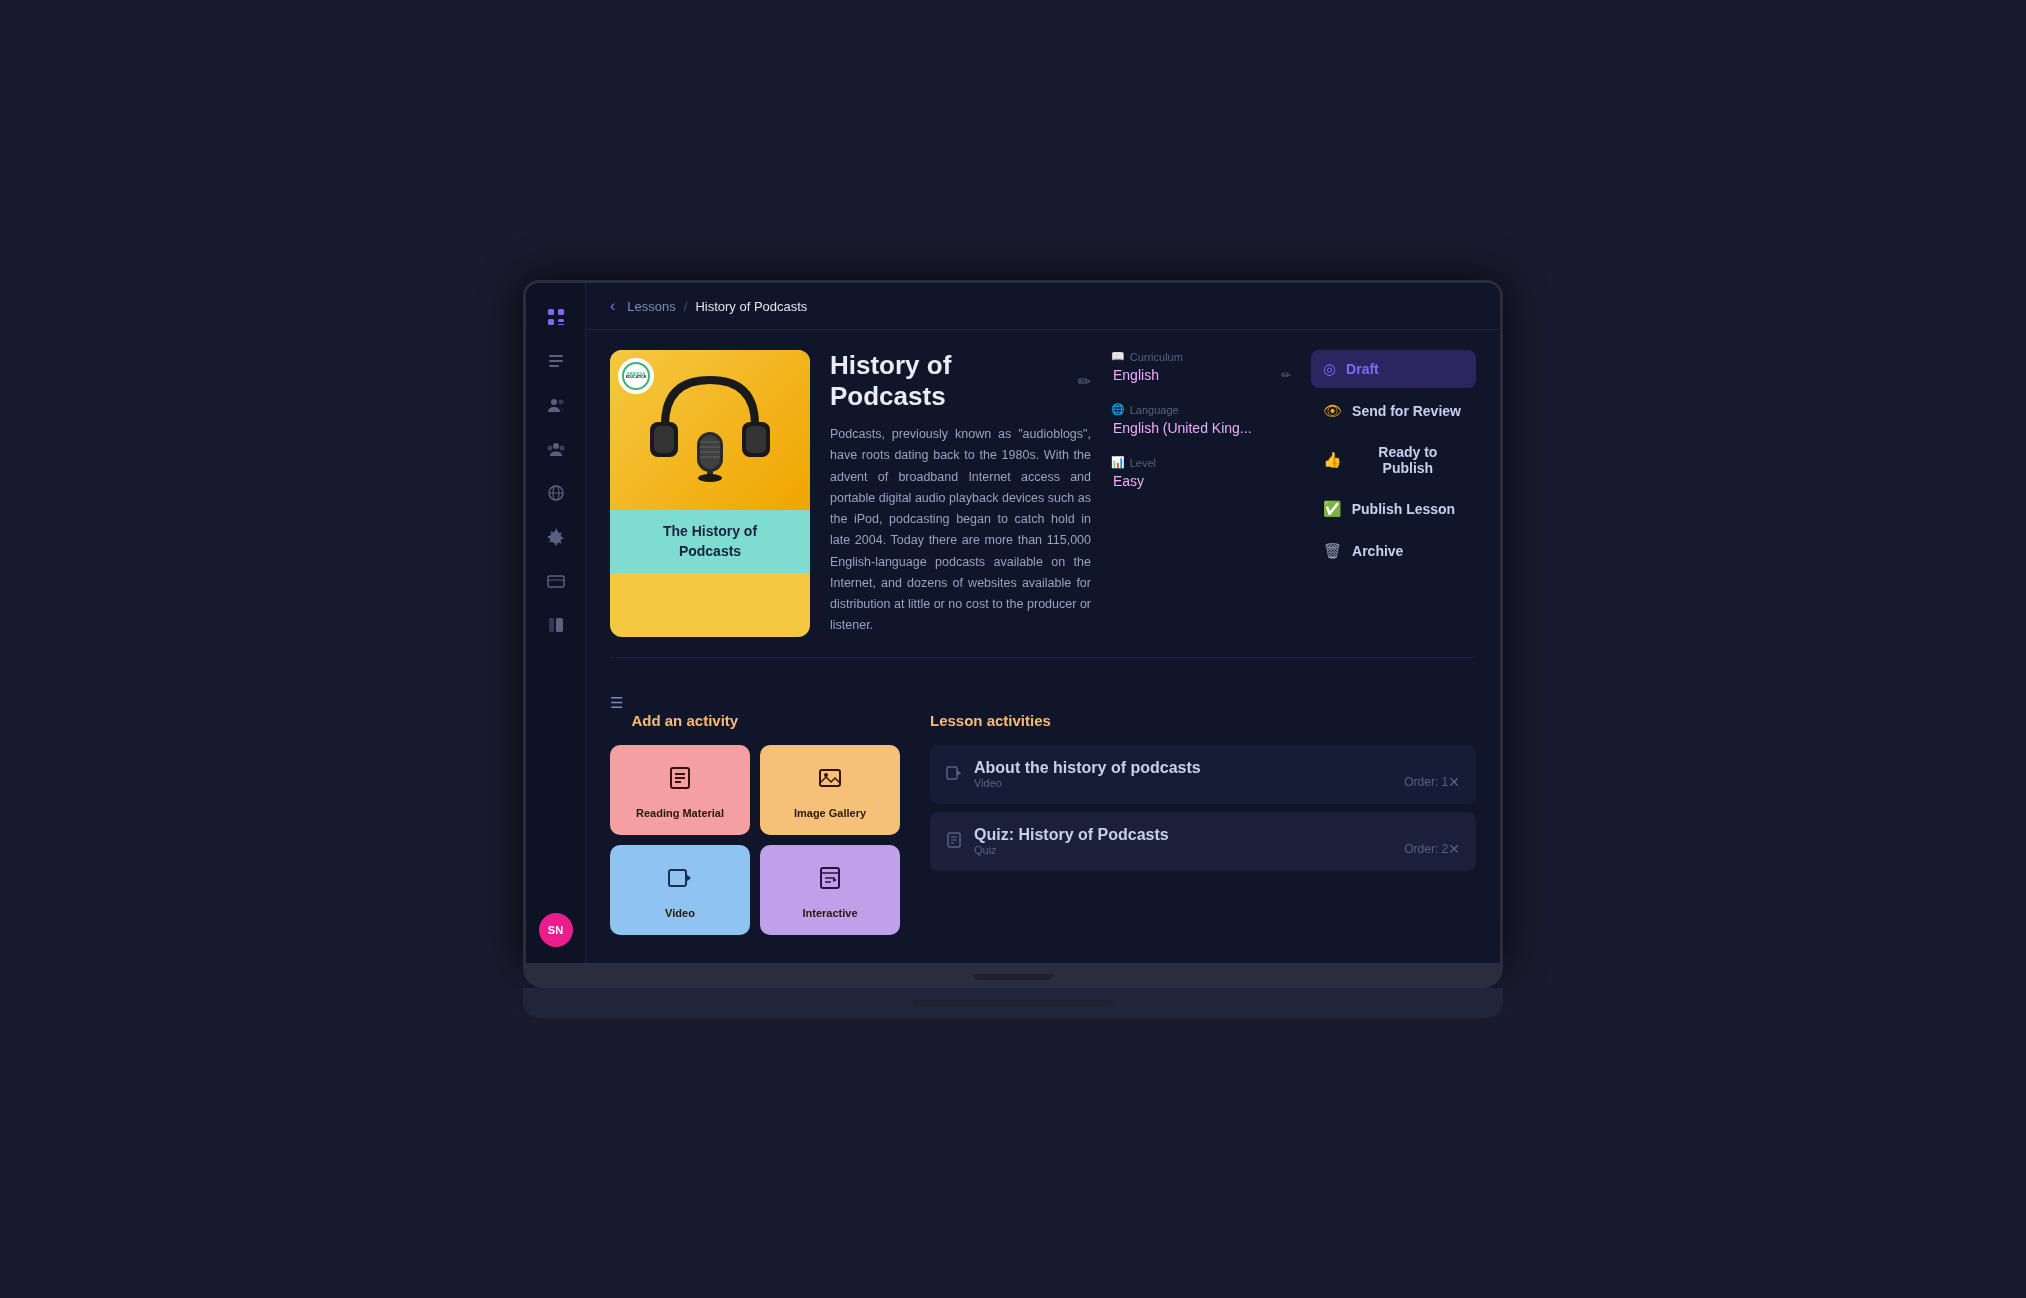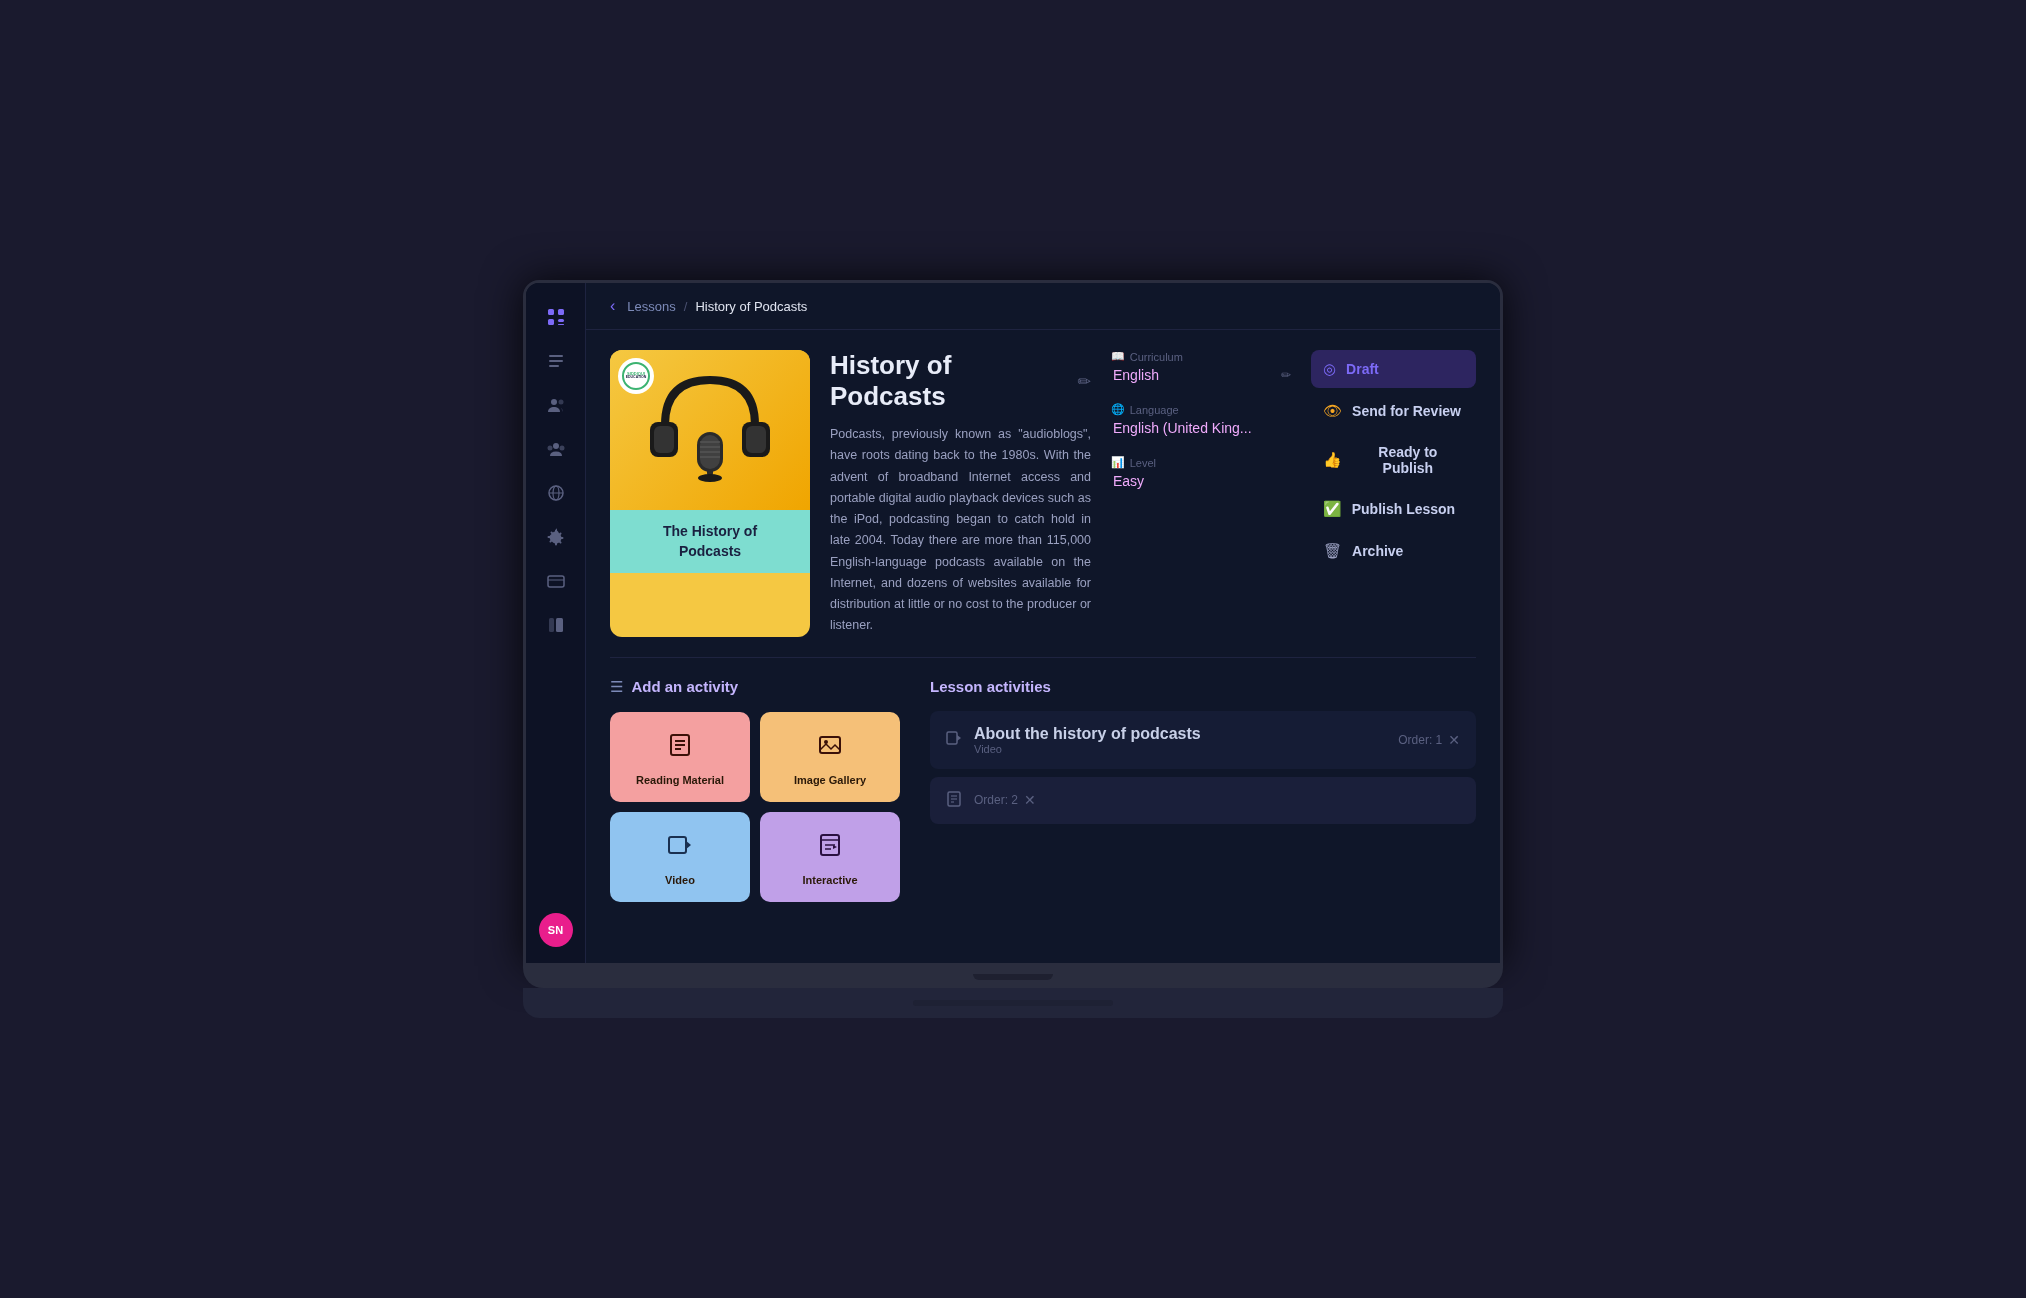--- a/index.html
+++ b/index.html
@@ -267,23 +267,24 @@
       min-width: 290px;
     }
     .section-header {
       display: flex;
       align-items: center;
       gap: 8px;
       margin-bottom: 16px;
     }
     .section-header-icon { color: #7c8ab8; font-size: 15px; }
     .section-header-title {
-      color: #c4b5fd;
+      color: #fdba74;
       font-size: 15px;
       font-weight: 600;
+      margin-top: 34px;
     }
     .activity-cards-grid {
       display: grid;
       grid-template-columns: 1fr 1fr;
       gap: 10px;
     }
     .activity-card {
       border-radius: 10px;
       padding: 20px;
       display: flex;
@@ -327,21 +328,21 @@
     }
     .activity-item-type {
       color: #5a6080;
       font-size: 11px;
     }
     .activity-item-order {
       color: #5a6080;
       font-size: 12px;
       display: flex;
       align-items: center;
-      gap: 6px;
+      margin-top: 15px;
     }
     .activity-close { color: #5a6080; font-size: 14px; cursor: pointer; }
     
     .laptop-base {
       background: #2a2d3e;
       height: 22px;
       border-radius: 0 0 20px 20px;
       display: flex;
       align-items: center;
       justify-content: center;
@@ -626,20 +627,24 @@
             </div>
             <div class="activity-list-item" style="background:#1a1f3a;">
               <span class="activity-item-icon">
                 <svg width="16" height="16" viewBox="0 0 16 16" fill="#5a6080">
                   <rect x="2" y="1" width="12" height="14" rx="1.5" fill="none" stroke="#5a6080" stroke-width="1.5"></rect>
                   <line x1="5" y1="5" x2="11" y2="5" stroke="#5a6080" stroke-width="1.2"></line>
                   <line x1="5" y1="8" x2="11" y2="8" stroke="#5a6080" stroke-width="1.2"></line>
                   <line x1="5" y1="11" x2="8" y2="11" stroke="#5a6080" stroke-width="1.2"></line>
                 </svg>
               </span>
+              <div class="activity-item-info">
+                <div class="activity-item-title">Quiz: History of Podcasts</div>
+                <div class="activity-item-type">Quiz</div>
+              </div>
               <div class="activity-item-order">
                 <span>Order: 2</span>
                 <span class="activity-close">✕</span>
               </div>
             </div>
           </div>
         </div>
       </div>
     </div>
   </div>

